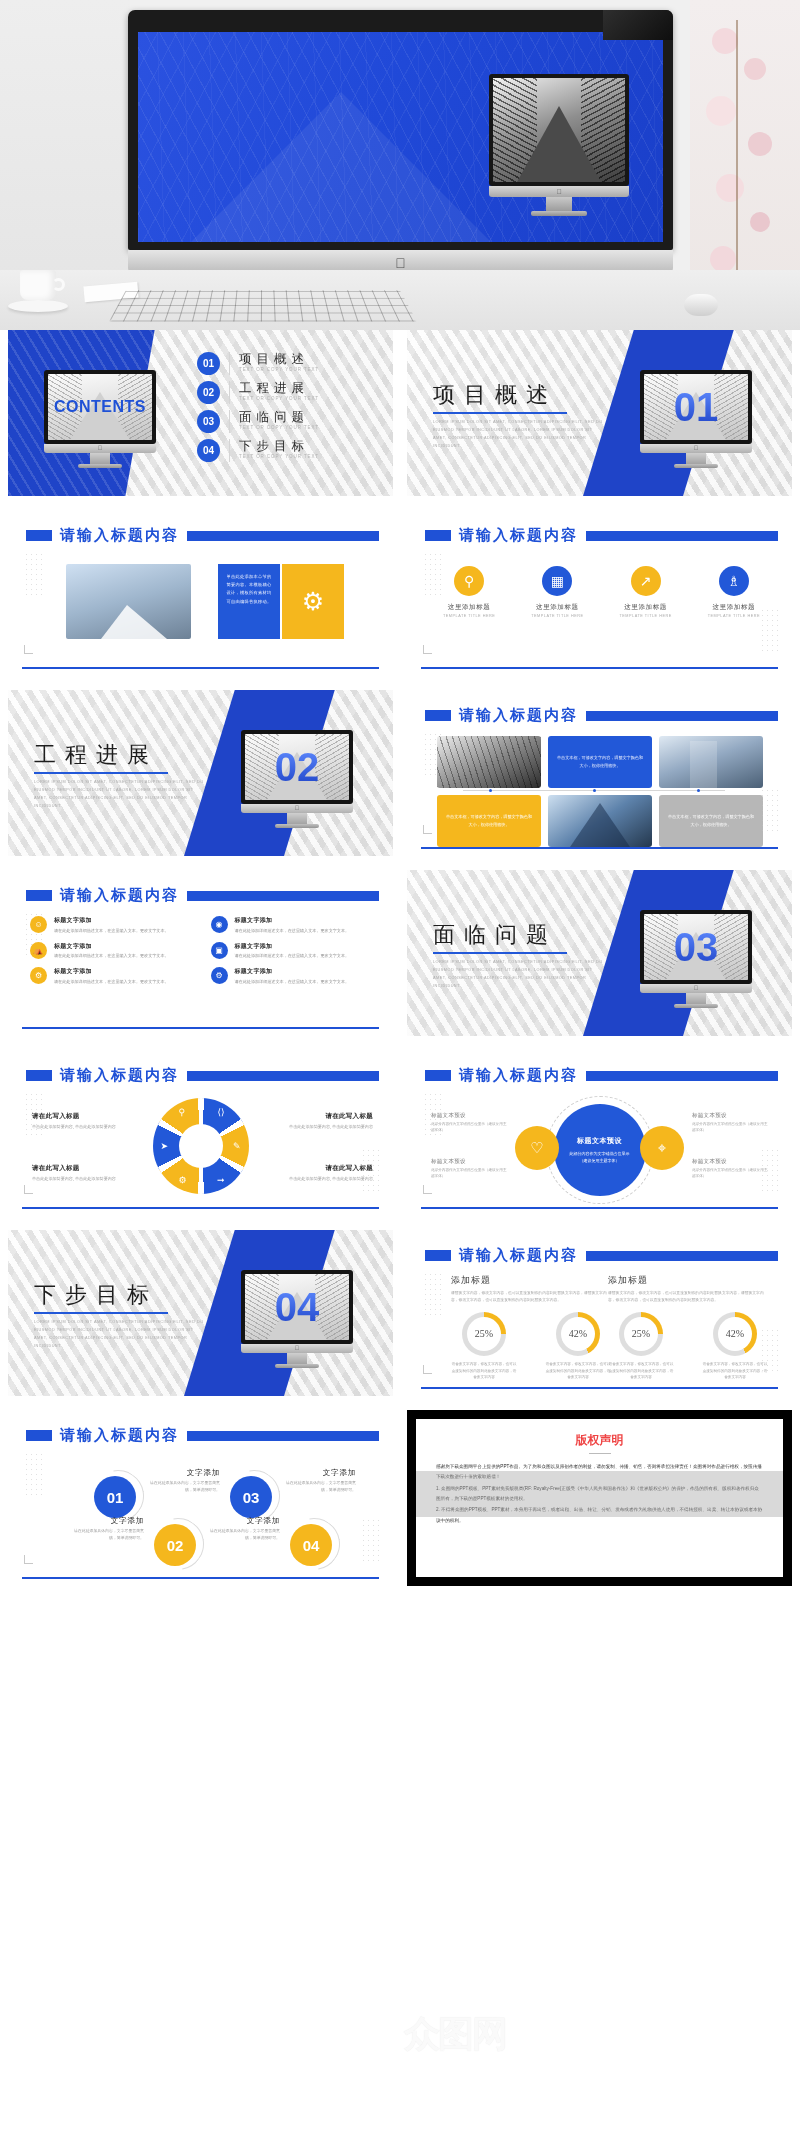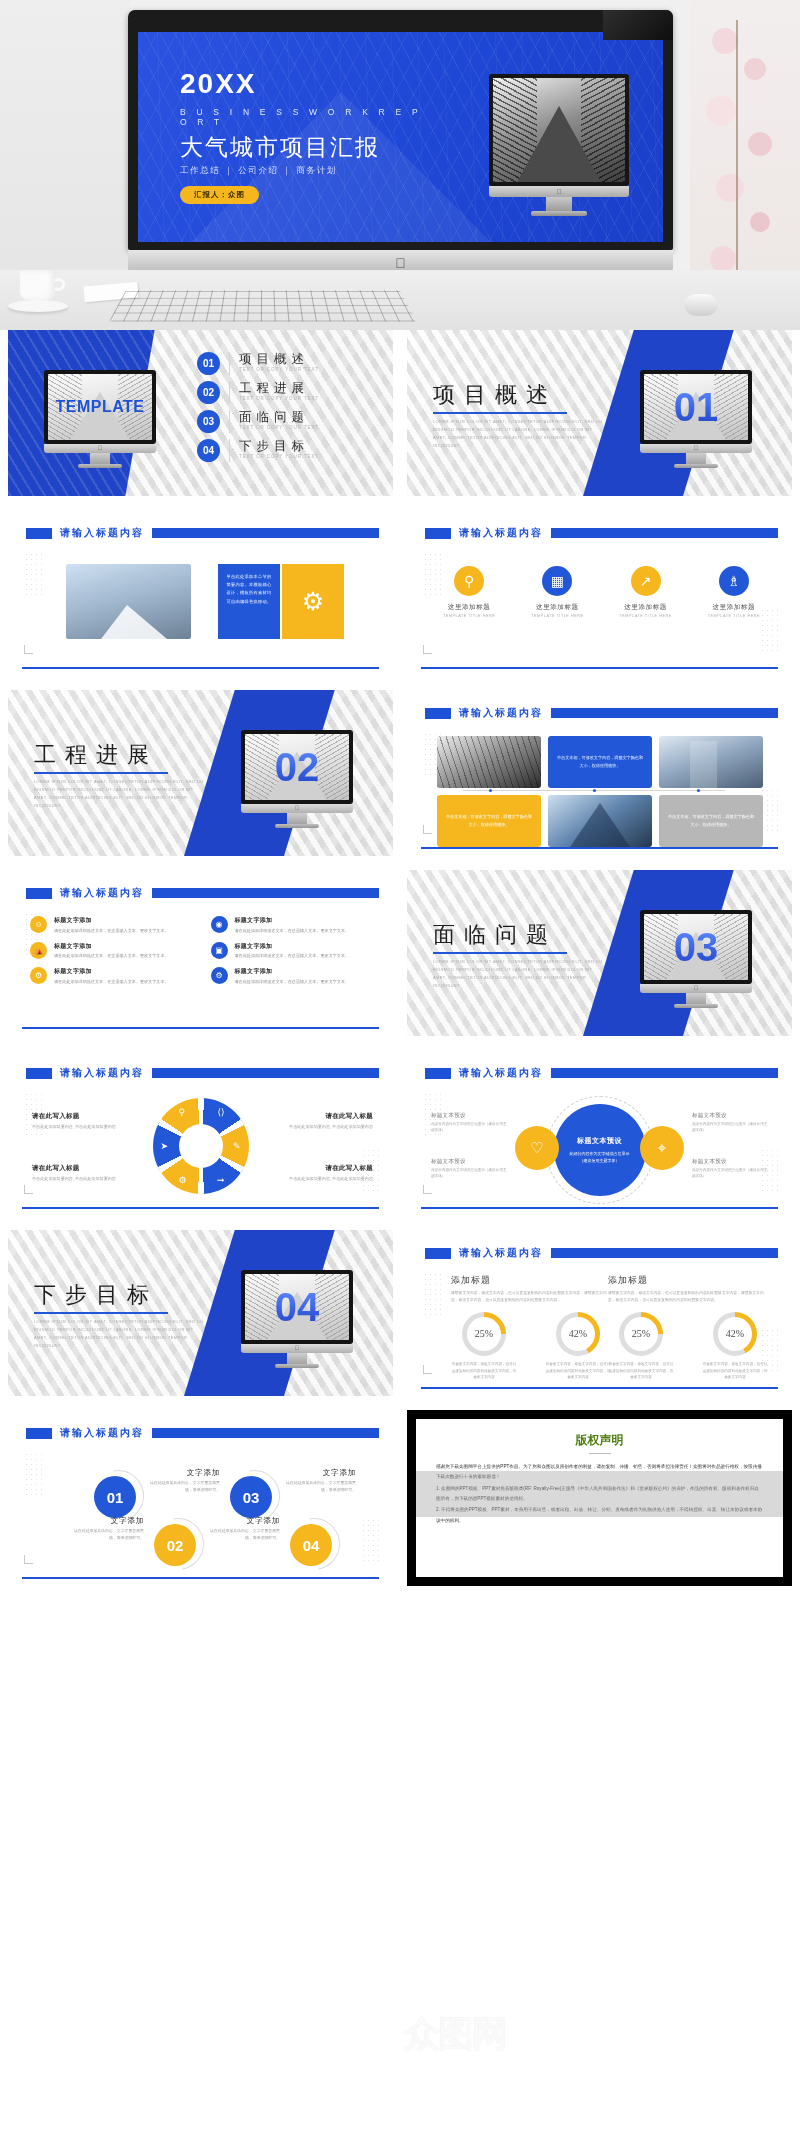--- a/index.html
+++ b/index.html
@@ -76,21 +76,21 @@
 
   
   .grid { position:relative; width:800px; padding:0 8px; }
   .row { display:flex; gap:14px; margin-bottom:14px; }
   .slide { position:relative; width:385px; height:166px; background:#fff; overflow:hidden; }
   .slide.tall { height:176px; }
 
   
   .s-head { position:absolute; left:18px; top:16px; right:14px; display:flex; align-items:center; gap:8px; }
   .s-head .sq { width:26px; height:11px; background:#1f51d6; flex:none; }
-  .s-head .ttl { font-size:10px; color:#1f51d6; letter-spacing:2px; font-family:"Liberation Serif", serif; font-weight:700; white-space:nowrap;}
+  .s-head .ttl { font-size:15px; color:#1f51d6; letter-spacing:2px; font-family:"Liberation Serif", serif; font-weight:700; white-space:nowrap;}
   .s-head .bar { flex:1; height:10px; background:#1f51d6; }
   .s-foot { position:absolute; left:14px; right:14px; bottom:7px; height:2px; background:#1f51d6; }
   .dots { position:absolute; width:18px; height:44px; opacity:.5;
     background-image:radial-gradient(#c2c2c2 .9px, transparent 1px);
     background-size:5px 5px; }
   .dots.tl { left:16px; top:42px; }
   .dots.br { right:14px; bottom:24px; }
   .corner { position:absolute; left:16px; bottom:22px; width:9px; height:9px; border-left:1px solid #c8c8c8; border-bottom:1px solid #c8c8c8;}
 
   
@@ -226,21 +226,21 @@
     color:#fff;font-size:15px;font-weight:700; }
   .ncirc.b{background:#2258d8}.ncirc.y{background:#f5b71d}
   .ntxt { position:absolute; width:72px; text-align:right; }
   .ntxt .h{font-size:7.5px;color:#2b2b2b;font-family:"Liberation Serif", serif;letter-spacing:.8px;}
   .ntxt .d{font-size:3.9px;color:#9c9c9c;line-height:1.85;margin-top:2px;font-family:"Liberation Serif", serif;}
   .narc { position:absolute; width:52px;height:52px;border-radius:50%;border:1px solid #dcdcdc;border-bottom-color:transparent;border-left-color:transparent;transform:rotate(35deg);}
 
   
   .cp { position:relative; width:385px; height:176px; background:#000; padding:9px; }
   .cp-inner { width:100%; height:100%; background:#fff; padding:13px 20px; position:relative; overflow:hidden;}
-  .cp-h { text-align:center; font-size:12px; font-weight:700; color:#4d7c0f; font-family:"Liberation Sans", sans-serif;}
+  .cp-h { text-align:center; font-size:12px; font-weight:700; color:#ef4444; font-family:"Liberation Sans", sans-serif;}
   .cp-hr { width:22px;height:1px;background:#bbb;margin:4px auto 8px;}
   .cp-b { font-size:4.6px; color:#2a2a2a; line-height:2.25; font-family:"Liberation Sans", sans-serif;}
   .cp-b p { margin-bottom:1px; }
   .cp-band { position:absolute; left:0; right:0; top:52px; height:46px; background:rgba(170,170,170,.45); pointer-events:none;}
 
   
   .wm { position:absolute; pointer-events:none; z-index:40; }
   .wm-logo { left:404px; top:2010px; font-size:36px; font-weight:700; color:rgba(255,255,255,.82);
     letter-spacing:-2px; font-family:"Liberation Sans", sans-serif; text-shadow:0 0 1px rgba(0,0,0,.12);}
   .wm-c1 { left:530px; top:2005px; font-size:25px; color:rgba(255,255,255,.9); letter-spacing:2px; font-family:"Liberation Serif", serif;}
@@ -264,27 +264,20 @@
     <div style="position:absolute;left:46px;top:20px;width:2px;height:290px;background:#8d6b4e;opacity:.55;"></div>
   </div>
 
   <div class="imac">
     <div class="imac-bezel">
       <div class="imac-screen">
         <div class="scr-grad"></div>
         <div class="scr-lines"></div>
         <div class="scr-tri"></div>
 
-        <div class="hero-txt">
-          <div class="h-year">20XX</div>
-          <div class="h-sub">B U S I N E S S   W O R K   R E P O R T</div>
-          <div class="h-title cn-title">大气城市项目汇报</div>
-          <div class="h-meta">工作总结 ｜ 公司介绍 ｜ 商务计划</div>
-          <div class="h-btn">汇报人：众图</div>
-        </div>
 
         <div class="inner-mon">
           <div class="inner-bezel">
             <div class="inner-scr">
               <div class="hatchL"></div>
                 <div class="hatchR"></div>
                 <div class="vtri"></div>
             </div>
           </div>
           <div class="inner-chin">
@@ -317,21 +310,21 @@
   <div class="row">
     <div class="slide">
       <div class="city"></div>
       <div class="ct-blue"></div>
       <div class="mon" style="left:36px;top:40px;">
         <div class="bz">
             <div class="sc">
               <div class="hl"></div>
               <div class="hr"></div>
               <div class="road"></div>
-          <div class="lbl">TEMPLATE</div>
+          <div class="lbl">CONTENTS</div>
             </div>
           </div>
         <div class="chin">
             <span></span>
           </div>
         <div class="st"></div>
           <div class="bs"></div>
       </div>
       <div class="toc">
         <div class="toc-row">

